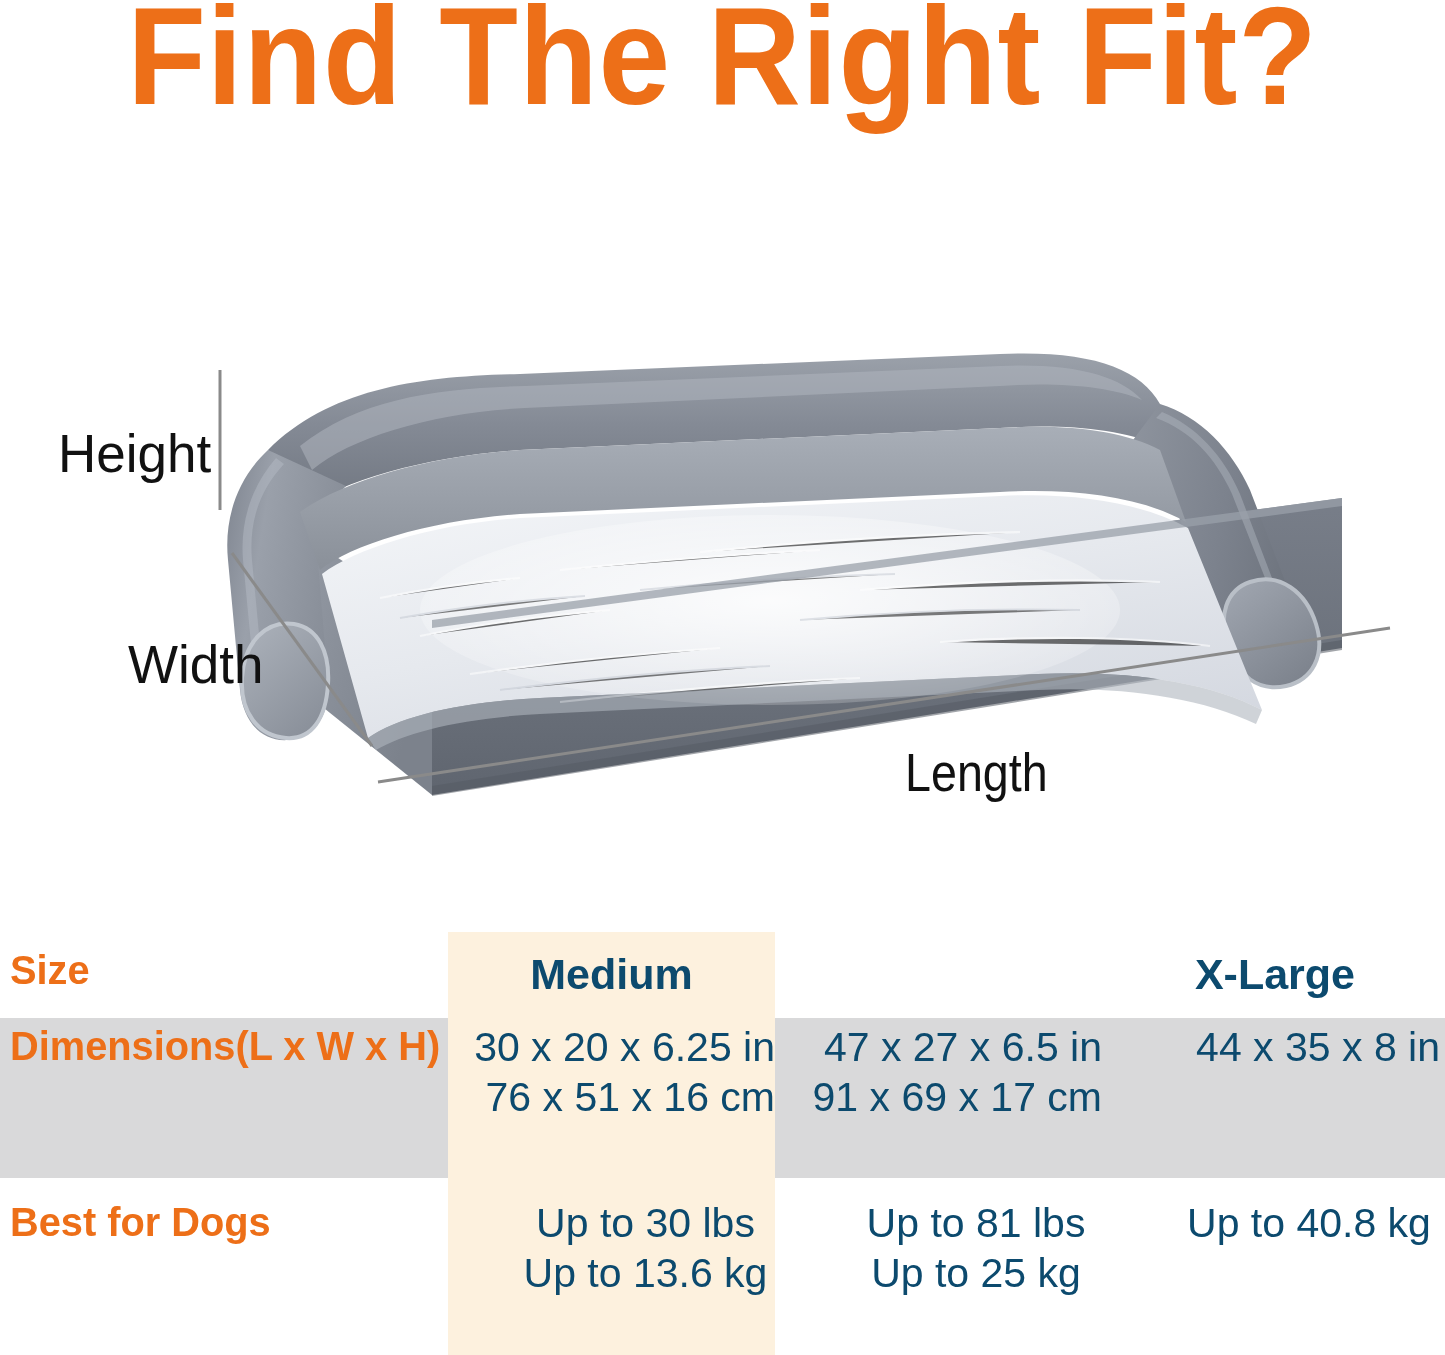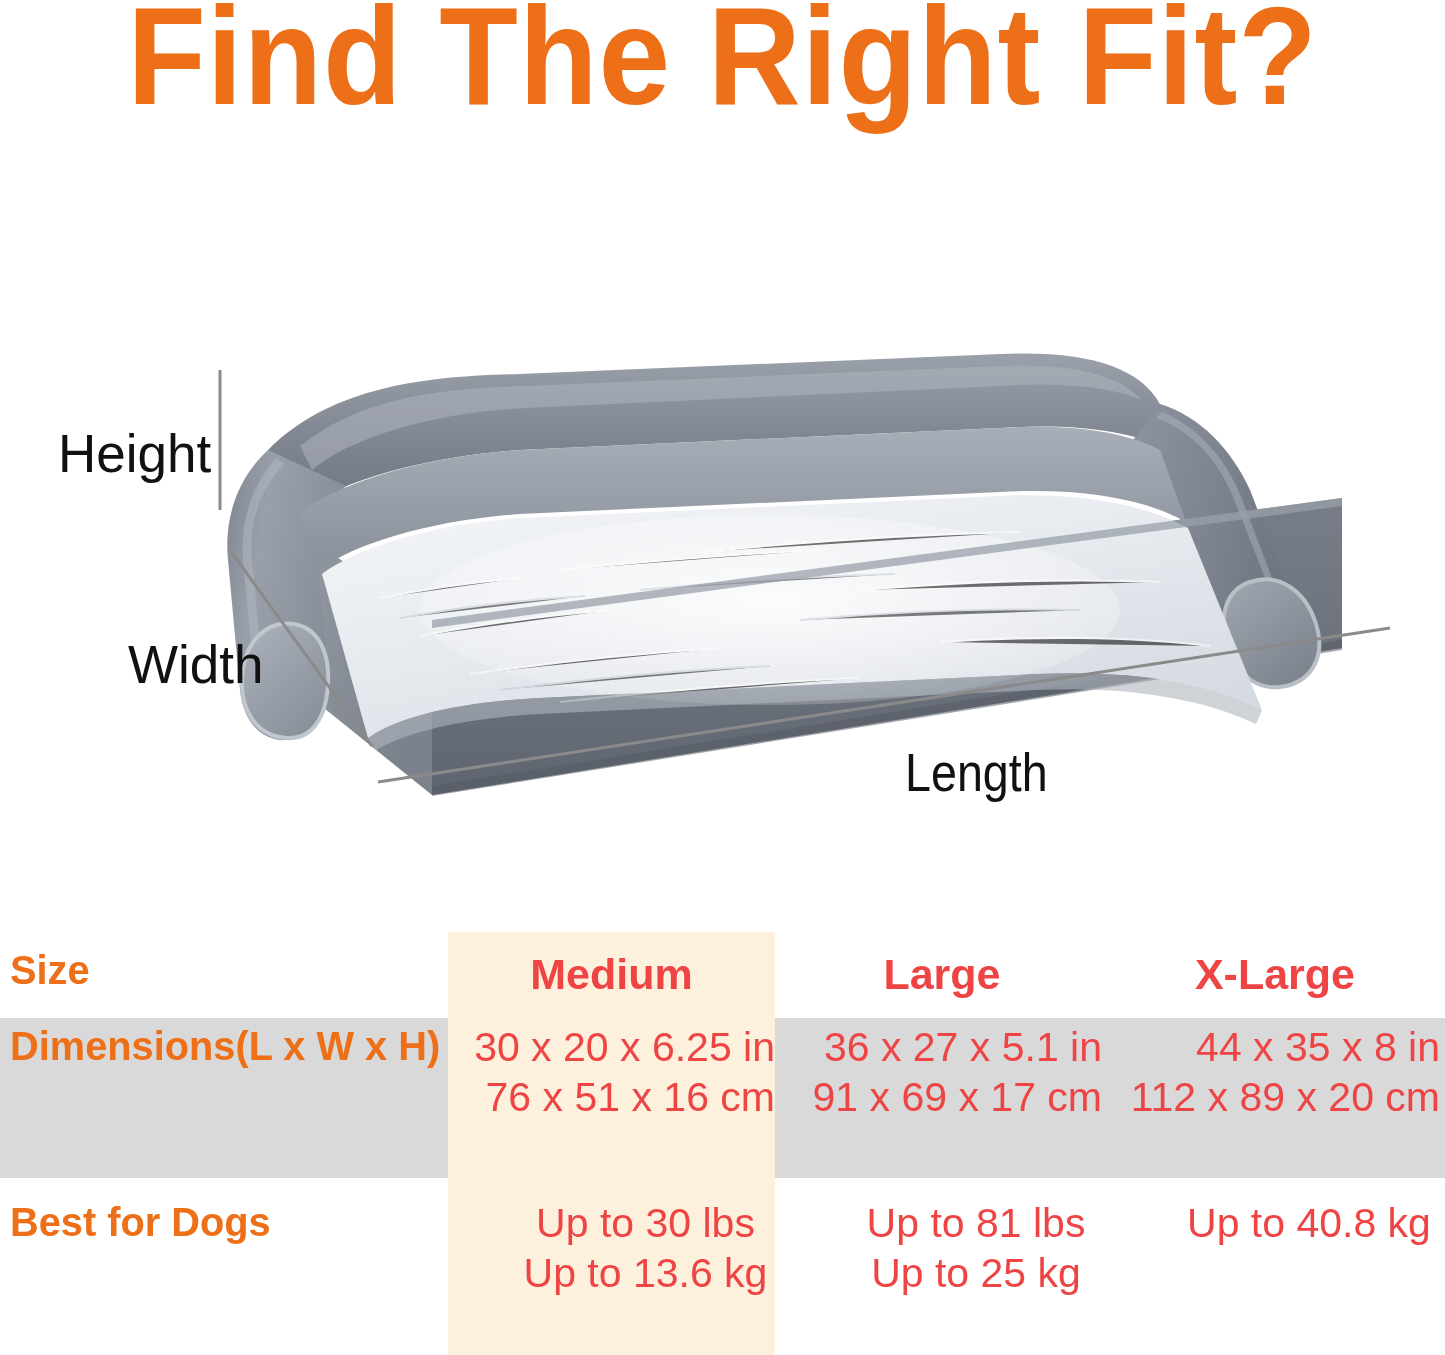--- a/index.html
+++ b/index.html
@@ -108,21 +108,21 @@
     transform: scaleX(0.97);
     transform-origin: left center;
   }
   .row-label-size { top: 40px; }
   .row-label-dims { top: 116px; }
   .row-label-dogs { top: 292px; }
 
   .cell {
     position: absolute;
     text-align: center;
-    color: #ef4444;
+    color: #0c4a6e;
     font-family: "Liberation Sans Narrow", "Liberation Sans", sans-serif;
     font-size: 41px;
     line-height: 1.22;
     white-space: nowrap;
   }
   .cell .line { display: block; }
 
   .col-m { left: 448px; width: 327px; }
   .col-l { left: 782px; width: 320px; }
   .col-x { left: 1110px; width: 330px; }
@@ -296,33 +296,31 @@
     <div class="cell hdr col-m">Medium</div>
     <div class="cell dims col-m">
       <span class="line">30 x 20 x 6.25 in</span>
       <span class="line">76 x 51 x 16 cm</span>
     </div>
     <div class="cell dogs col-m">
       <span class="line">Up to 30 lbs</span>
       <span class="line">Up to 13.6 kg</span>
     </div>
 
-    <div class="cell hdr col-l">Large</div>
     <div class="cell dims col-l">
-      <span class="line">36 x 27 x 5.1 in</span>
+      <span class="line">47 x 27 x 6.5 in</span>
       <span class="line">91 x 69 x 17 cm</span>
     </div>
     <div class="cell dogs col-l">
       <span class="line">Up to 81 lbs</span>
       <span class="line">Up to 25 kg</span>
     </div>
 
     <div class="cell hdr col-x">X-Large</div>
     <div class="cell dims col-x">
       <span class="line">44 x 35 x 8 in</span>
-      <span class="line">112 x 89 x 20 cm</span>
     </div>
     <div class="cell dogs col-x">
       <span class="line">Up to 40.8 kg</span>
     </div>
 
   </div>
 </div>
 
 </body></html>

